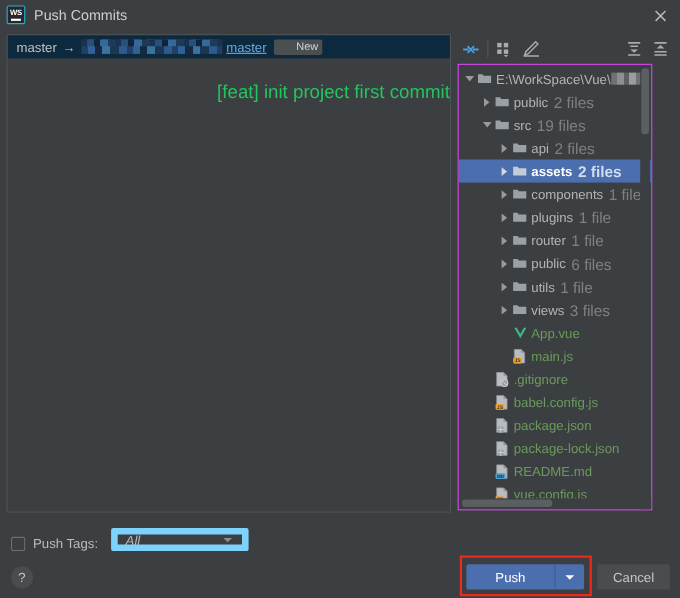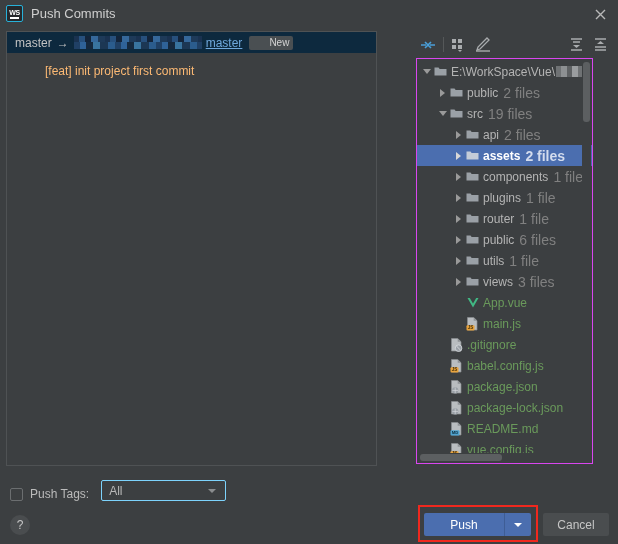--- a/index.html
+++ b/index.html
@@ -17,38 +17,38 @@
   .titlebar{position:absolute;left:0;top:0;width:618px;height:27px;background:#3c3f41;}
   .ws-logo{position:absolute;left:6px;top:5px;width:17px;height:17px;background:#26282b;
            border:1px solid #27b1d9;box-sizing:border-box;border-radius:2px;
            display:flex;flex-direction:column;align-items:center;justify-content:center;}
   .ws-logo .ws-text{font-size:7px;font-weight:bold;color:#ffffff;line-height:7px;letter-spacing:-0.3px;}
   .ws-logo .ws-bar{width:9px;height:2px;background:#ffffff;margin-top:1px;}
   .title-text{position:absolute;left:31px;top:5px;font-size:13px;color:#cfcfcf;line-height:17px;}
   .close-btn{position:absolute;right:8px;top:4px;width:20px;height:20px;display:flex;align-items:center;justify-content:center;color:#b8b8b8;font-size:15px;cursor:default;}
 
   
-  .commit-panel{position:absolute;left:6px;top:31px;width:371px;height:435px;
-                background:#3c3f41;border:1px solid #4f5254;box-sizing:border-box;overflow:hidden;}
+  .commit-panel{position:absolute;left:6px;top:31px;width:404px;height:435px;
+                background:#3c3f41;border:1px solid #4f5254;box-sizing:border-box;overflow:hidden;text-align:right;}
   .repo-row{position:relative;height:21px;background:#0d293e;display:flex;align-items:center;padding-left:8px;box-sizing:border-box;}
   .repo-row .branch-from{color:#c2c2c2;font-size:12px;}
   .repo-row .arrow{color:#c2c2c2;font-size:12px;margin:0 5px;}
   .redact{display:inline-block;height:13px;width:128px;vertical-align:middle;
     background:
       linear-gradient(90deg,#1b3550 0 7px,#2c5d8f 7px 14px,#16293e 14px 22px,#36699f 22px 30px,#1d3b58 30px 40px,#2a5party 0 0),
       #1f3c5a;
     background-image:
       repeating-linear-gradient(90deg,#204065 0 6px,#2f6298 6px 12px,#16293e 12px 19px,#39749f 19px 26px,#1c3754 26px 34px,#2b5c8d 34px 41px);
   }
   .redact .r2{display:block;height:6px;width:100%;
     background-image:repeating-linear-gradient(90deg,#1a3250 0 5px,#27507d 5px 11px,#13243a 11px 17px,#35689b 17px 24px,#1e3a59 24px 31px);}
   .branch-link{color:#6fa8dc;text-decoration:underline;font-size:12px;margin-left:4px;cursor:pointer;}
   .new-badge{display:inline-block;margin-left:7px;background:#4a4f52;color:#d4d4d4;
              font-size:10px;padding:1px 4px 2px 20px;border-radius:2px;line-height:11px;}
-  .commit-row{padding:11px 0 0 38px;color:#fdba74;font-size:12px;}
+  .commit-row{padding:21px 0 0 38px;color:#22c55e;font-size:17px;}
 
   
   .tree-toolbar{position:absolute;left:416px;top:32px;width:196px;height:25px;display:flex;align-items:center;}
   .tb-icon{width:24px;height:22px;display:flex;align-items:center;justify-content:center;cursor:default;}
   .tb-sep{width:1px;height:15px;background:#555859;margin:0 3px;}
   .tb-spacer{flex:1;}
 
   .tree-panel{position:absolute;left:416px;top:58px;width:177px;height:406px;
               background:#3c3f41;border:1px solid #d946ef;box-sizing:border-box;overflow:hidden;}
   .tree-inner{position:relative;padding-top:2px;}
@@ -72,22 +72,22 @@
 
   .vscroll{position:absolute;right:1px;top:1px;width:9px;height:404px;background:#3c3f41;}
   .vscroll .thumb{position:absolute;left:1px;top:2px;width:7px;height:60px;background:#5c5f61;border-radius:3px;}
   .hscroll{position:absolute;left:1px;bottom:1px;width:194px;height:9px;background:#3c3f41;}
   .hscroll .thumb{position:absolute;left:2px;top:1px;width:82px;height:7px;background:#5c5f61;border-radius:3px;}
 
   
   .pushtags-row{position:absolute;left:10px;top:480px;display:flex;align-items:flex-end;}
   .chk{width:13px;height:13px;border:1px solid #6b6e70;background:#3c3f41;box-sizing:border-box;border-radius:2px;}
   .pushtags-label{margin-left:7px;color:#bbbbbb;font-size:12px;}
-  .combo{margin-left:12px;width:125px;height:21px;border:1px solid #7dd3fc;background:#3c3f41;
-         box-sizing:border-box;display:flex;align-items:center;border-radius:2px;}
+  .combo{margin-left:12px;width:125px;height:21px;border:6px solid #7dd3fc;background:#3c3f41;
+         box-sizing:border-box;display:flex;align-items:center;border-radius:2px;font-style:italic;}
   .combo .val{margin-left:7px;color:#b8b8b8;font-size:12px;flex:1;}
   .combo .cdn{width:0;height:0;border-top:4px solid #8a8d8f;border-left:4px solid transparent;border-right:4px solid transparent;margin-right:9px;}
 
   .help-btn{position:absolute;left:10px;top:515px;width:20px;height:20px;border-radius:50%;
             background:#4a4d4f;color:#c6c6c6;font-size:12px;display:flex;align-items:center;justify-content:center;cursor:default;}
 
   .redbox{position:absolute;left:418px;top:505px;width:120px;height:37px;border:2px solid #f0281e;box-sizing:border-box;}
   .push-btn{position:absolute;left:424px;top:513px;width:107px;height:23px;display:flex;background:#4b6eaf;border-radius:2px;overflow:hidden;}
   .push-btn .lbl{flex:1;display:flex;align-items:center;justify-content:center;color:#ffffff;font-size:12px;}
   .push-btn .sep{width:1px;background:#3e5d95;}

